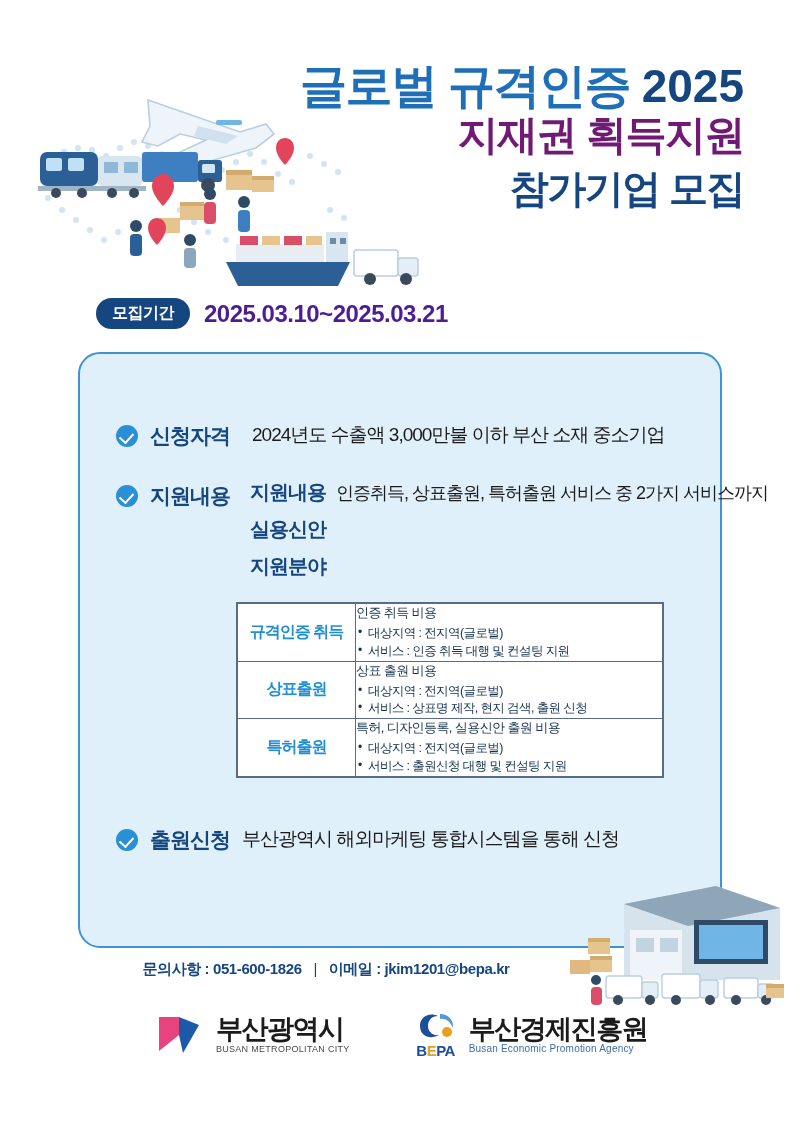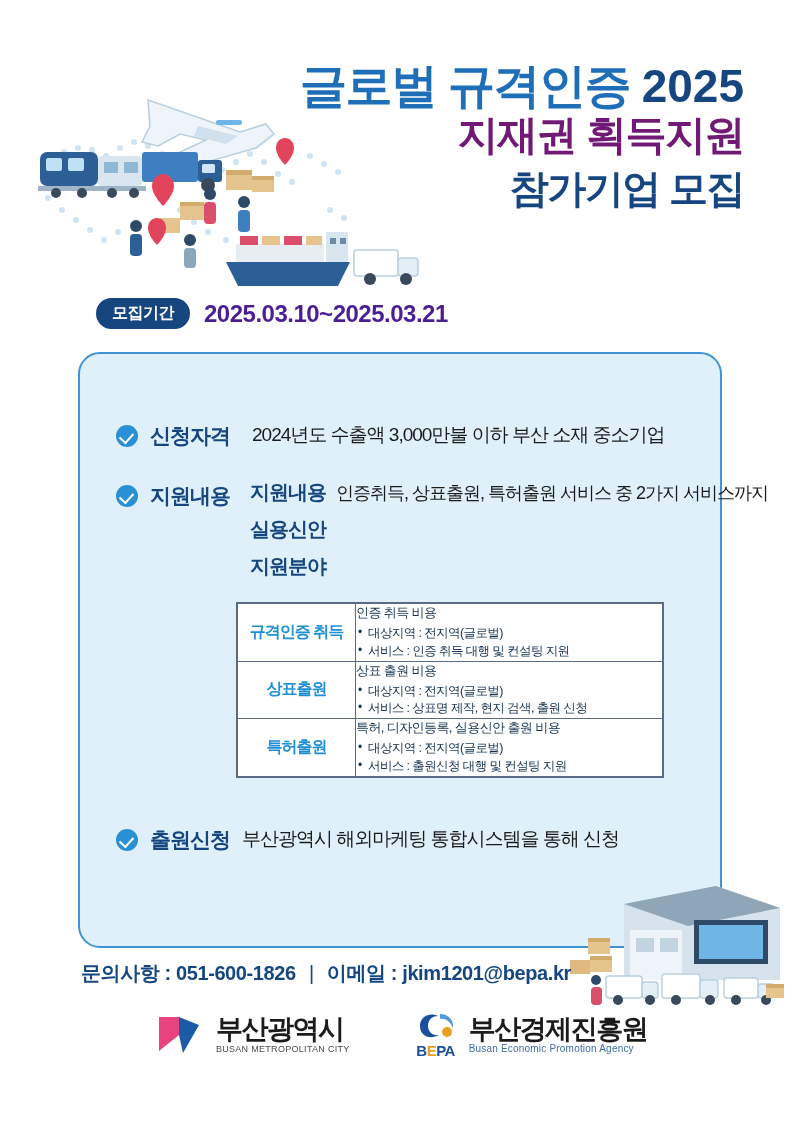--- a/index.html
+++ b/index.html
@@ -229,21 +229,21 @@
     width: 222px; height: 150px;
   }
 
   
   .contact {
     position: absolute;
     left: 0; top: 960px;
     width: 652px;
     text-align: center;
     color: #16467f;
-    font-size: 20px;
+    font-size: 15px;
     font-weight: bold;
     letter-spacing: -0.4px;
   }
   .contact .sep { margin: 0 8px; font-weight: normal; }
 
   
   .footer {
     position: absolute;
     left: 0; top: 1010px;
     width: 800px;

